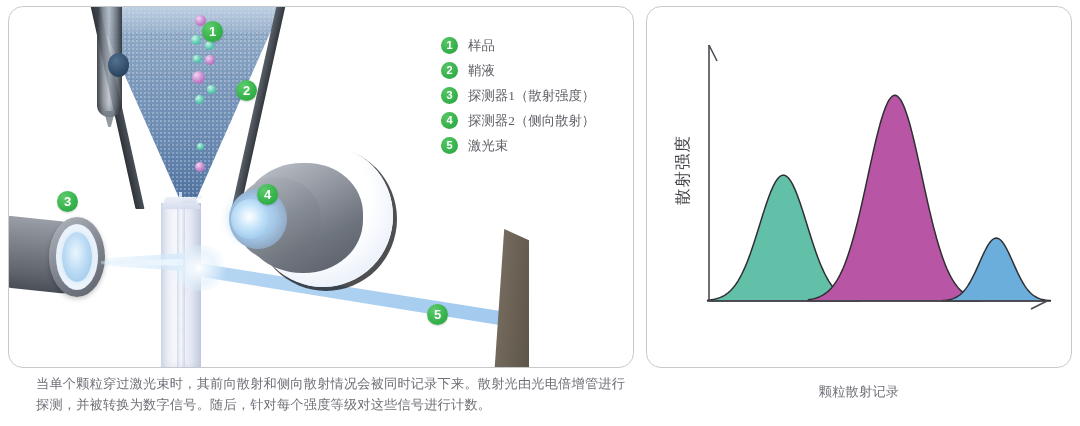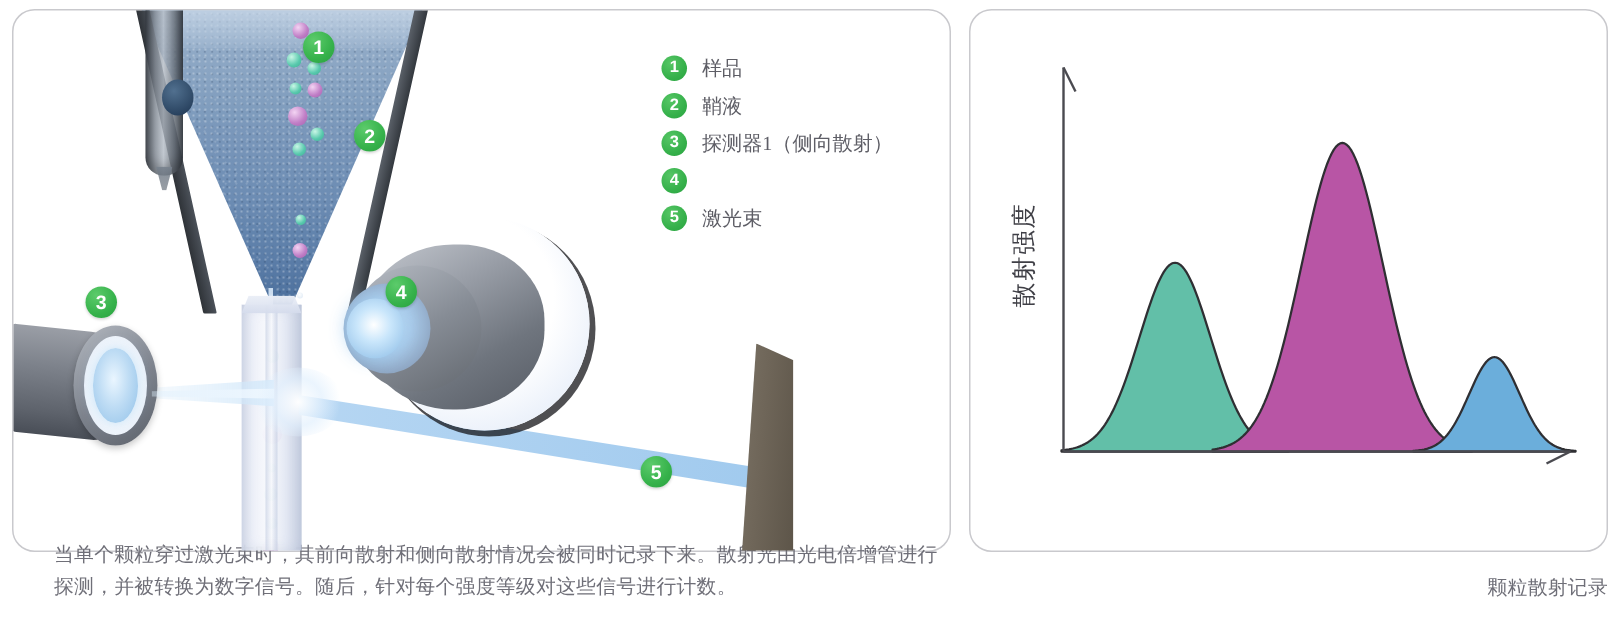--- a/index.html
+++ b/index.html
@@ -35,22 +35,22 @@
   #right-panel { left: 646px; top: 6px; width: 426px; height: 362px; }
 
   
   .caption {
     position: absolute;
     color: #6f6f78;
     font-size: 13.2px;
     line-height: 21px;
     letter-spacing: .2px;
   }
-  #left-caption  { left: 36px; top: 359px; width: 600px; }
-  #right-caption { left: 646px; top: 381px; width: 426px; text-align: right; }
+  #left-caption  { left: 36px; top: 374px; width: 600px; font-family: Liberation Mono, monospace; }
+  #right-caption { left: 646px; top: 381px; width: 426px; text-align: center; }
 
   
   #legend {
     position: absolute;
     left: 432px;
     top: 26px;
     width: 190px;
   }
   .legend-row {
     display: flex;
@@ -485,24 +485,25 @@
         <div class="legend-row">
           <span class="badge">1</span>
           <span class="legend-label">样品</span>
         </div>
         <div class="legend-row">
           <span class="badge">2</span>
           <span class="legend-label">鞘液</span>
         </div>
         <div class="legend-row">
           <span class="badge">3</span>
-          <span class="legend-label">探测器1（侧向散射）</span>
+          <span class="legend-label">探测器1（散射强度）</span>
         </div>
         <div class="legend-row">
           <span class="badge">4</span>
+          <span class="legend-label">探测器2（侧向散射）</span>
         </div>
         <div class="legend-row">
           <span class="badge">5</span>
           <span class="legend-label">激光束</span>
         </div>
       </div>
 
     </div>
   </div>
 

